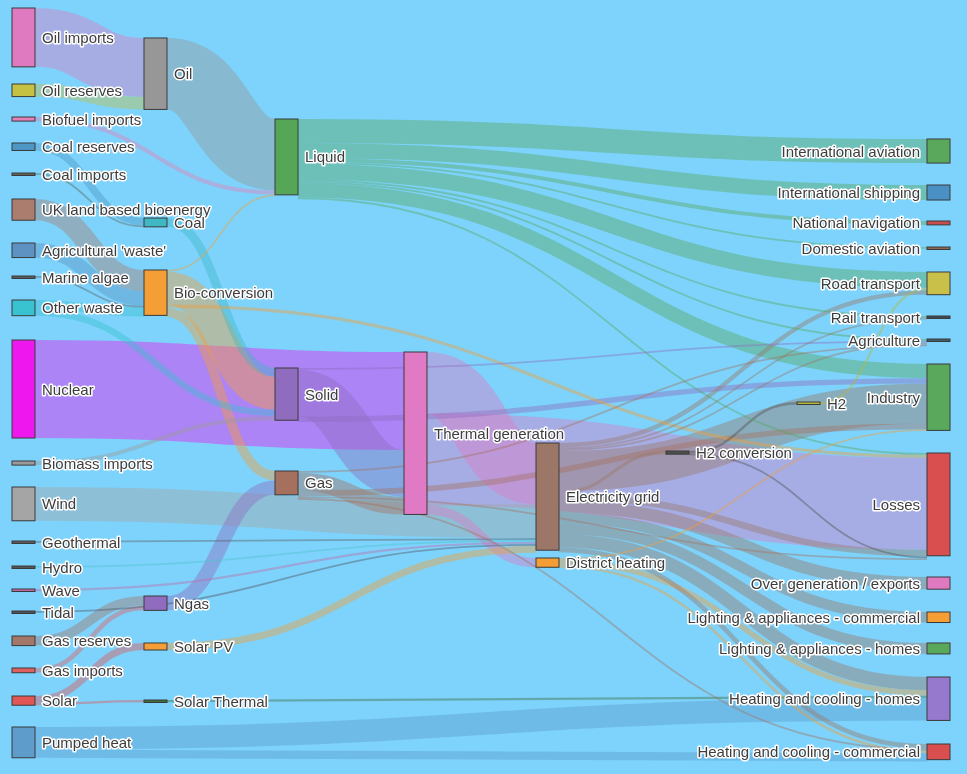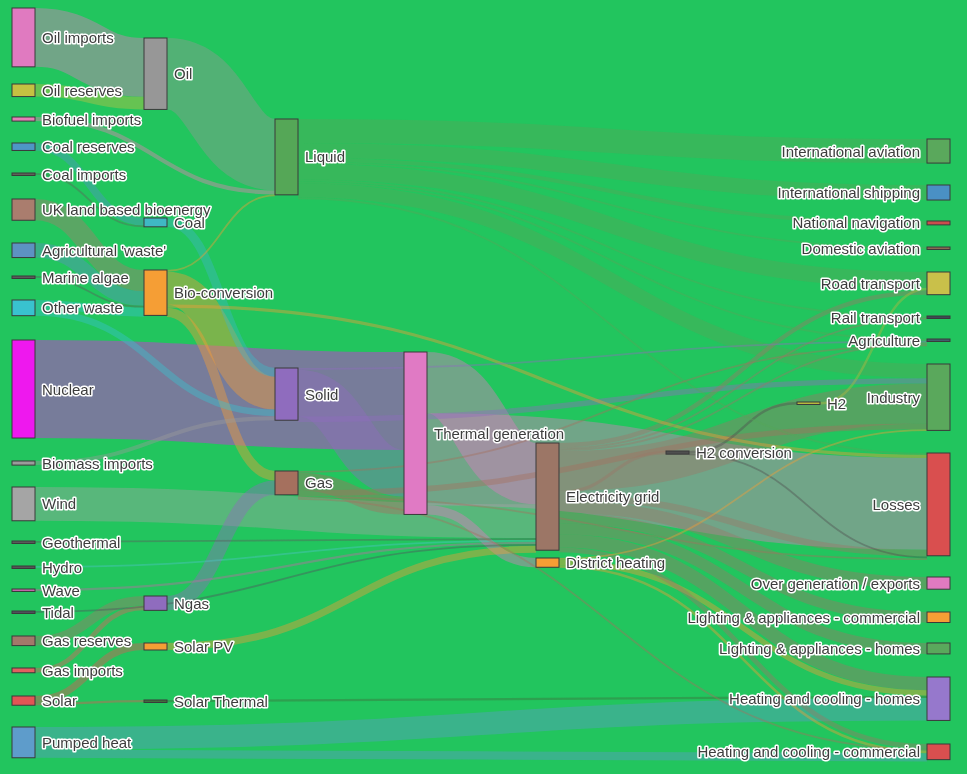--- a/index.html
+++ b/index.html
@@ -5,21 +5,21 @@
   html, body {
     margin: 0;
     padding: 0;
     background: #ffffff;
     font-family: "Liberation Sans", sans-serif;
   }
   .stage {
     position: relative;
     width: 967px;
     height: 774px;
-    background: #22c55e;
+    background: #7dd3fc;
     overflow: hidden;
   }
   svg { display: block; }
   .node-rect { stroke: #3a3a3a; stroke-width: 1; }
   .node-label {
     font-family: "Liberation Sans", sans-serif;
     font-size: 15px;
     fill: #3d3d3d;
     stroke: #ffffff;
     stroke-width: 3px;

